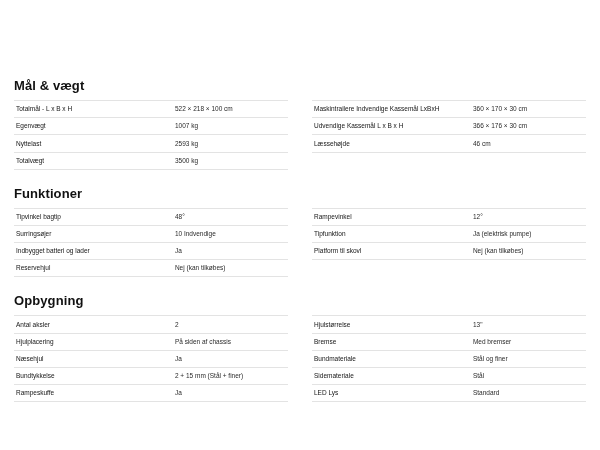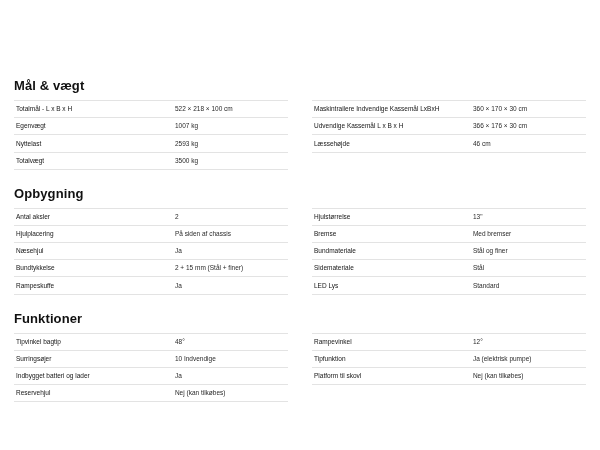--- a/index.html
+++ b/index.html
@@ -108,20 +108,66 @@
               <td class="label">Læssehøjde</td>
               <td class="value">46 cm</td>
             </tr>
           </tbody>
         </table>
       </div>
     </div>
   </div>
 
   <div class="section">
+    <h2 class="section-title spaced">Funktioner</h2>
+    <div class="cols">
+      <div class="col">
+        <table class="spec">
+          <tbody>
+            <tr>
+              <td class="label">Tipvinkel bagtip</td>
+              <td class="value">48°</td>
+            </tr>
+            <tr>
+              <td class="label">Surringsøjer</td>
+              <td class="value">10 Indvendige</td>
+            </tr>
+            <tr>
+              <td class="label">Indbygget batteri og lader</td>
+              <td class="value">Ja</td>
+            </tr>
+            <tr>
+              <td class="label">Reservehjul</td>
+              <td class="value">Nej (kan tilkøbes)</td>
+            </tr>
+          </tbody>
+        </table>
+      </div>
+      <div class="col">
+        <table class="spec">
+          <tbody>
+            <tr>
+              <td class="label">Rampevinkel</td>
+              <td class="value">12°</td>
+            </tr>
+            <tr>
+              <td class="label">Tipfunktion</td>
+              <td class="value">Ja (elektrisk pumpe)</td>
+            </tr>
+            <tr>
+              <td class="label">Platform til skovl</td>
+              <td class="value">Nej (kan tilkøbes)</td>
+            </tr>
+          </tbody>
+        </table>
+      </div>
+    </div>
+  </div>
+
+  <div class="section">
     <h2 class="section-title spaced">Opbygning</h2>
     <div class="cols">
       <div class="col">
         <table class="spec">
           <tbody>
             <tr>
               <td class="label">Antal aksler</td>
               <td class="value">2</td>
             </tr>
             <tr>
@@ -165,59 +211,13 @@
             <tr>
               <td class="label">LED Lys</td>
               <td class="value">Standard</td>
             </tr>
           </tbody>
         </table>
       </div>
     </div>
   </div>
 
-  <div class="section">
-    <h2 class="section-title spaced">Funktioner</h2>
-    <div class="cols">
-      <div class="col">
-        <table class="spec">
-          <tbody>
-            <tr>
-              <td class="label">Tipvinkel bagtip</td>
-              <td class="value">48°</td>
-            </tr>
-            <tr>
-              <td class="label">Surringsøjer</td>
-              <td class="value">10 Indvendige</td>
-            </tr>
-            <tr>
-              <td class="label">Indbygget batteri og lader</td>
-              <td class="value">Ja</td>
-            </tr>
-            <tr>
-              <td class="label">Reservehjul</td>
-              <td class="value">Nej (kan tilkøbes)</td>
-            </tr>
-          </tbody>
-        </table>
-      </div>
-      <div class="col">
-        <table class="spec">
-          <tbody>
-            <tr>
-              <td class="label">Rampevinkel</td>
-              <td class="value">12°</td>
-            </tr>
-            <tr>
-              <td class="label">Tipfunktion</td>
-              <td class="value">Ja (elektrisk pumpe)</td>
-            </tr>
-            <tr>
-              <td class="label">Platform til skovl</td>
-              <td class="value">Nej (kan tilkøbes)</td>
-            </tr>
-          </tbody>
-        </table>
-      </div>
-    </div>
-  </div>
-
 </div>
 
 </body></html>

